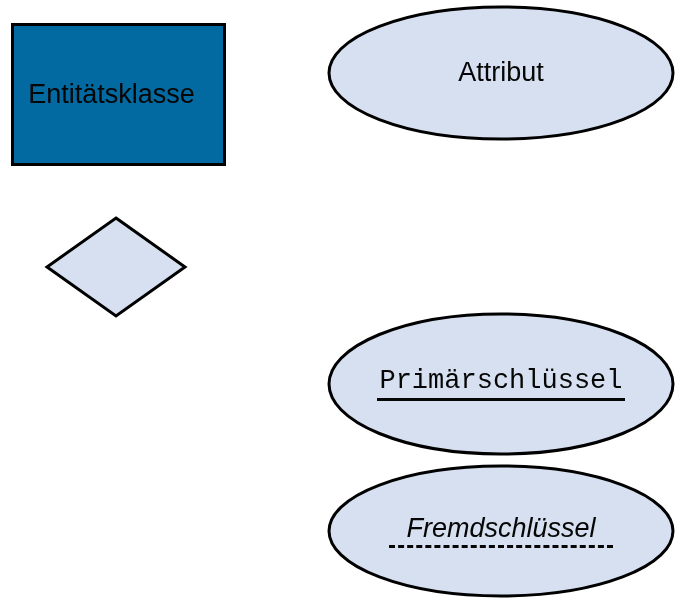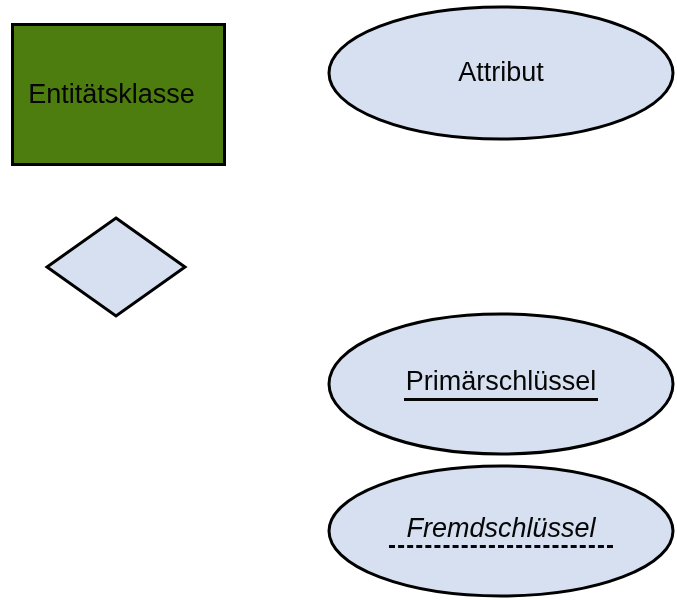--- a/index.html
+++ b/index.html
@@ -20,21 +20,21 @@
     color: #060606;
     white-space: nowrap;
     line-height: 1.1;
   }
 
   
   .entity-rect {
     position: absolute;
     left: 11px; top: 23px;
     width: 215px; height: 143px;
-    background: #4d7c0f;
+    background: #0369a1;
     border: 3px solid #000000;
     display: flex;
     align-items: center;
     justify-content: center;
     padding-right: 14px;
   }
 
   
   .diamond-wrap {
     position: absolute;
@@ -71,20 +71,21 @@
   }
 
   .eb-attribut          { top: 3px; }
   .eb-derived           { top: 158px; }
   .eb-primary           { top: 311px; height: 146px; }
   .eb-foreign           { top: 461px; }
 
   .underline-solid {
     border-bottom: 3px solid #060606;
     padding: 0 2px 2px 2px;
+    font-family: Liberation Mono, monospace;
   }
   .underline-dashed-italic {
     font-style: italic;
     border-bottom: 3px dashed #060606;
     padding: 0 17px 1px 17px;
   }
 
   .ellipse-fill   { fill: #d6e0f0; stroke: #000000; stroke-width: 3; }
   .ellipse-dashed { stroke-dasharray: 10 7; }
   .diamond-fill   { fill: #d6e0f0; stroke: #000000; stroke-width: 3; stroke-linejoin: miter; }

